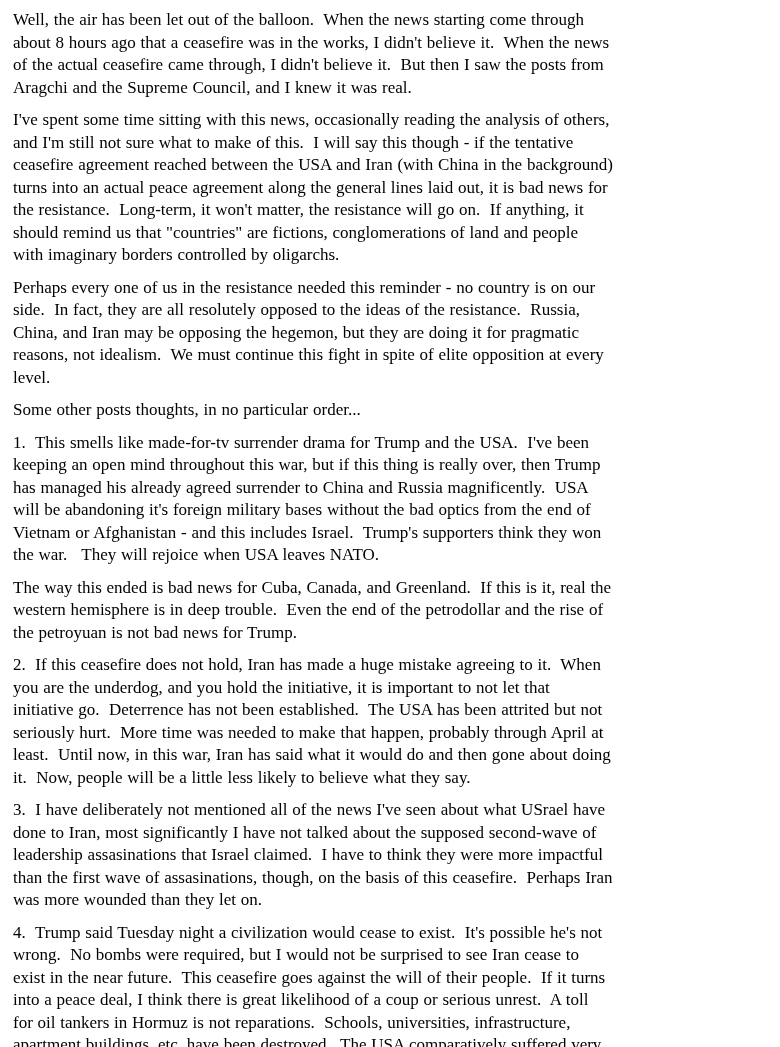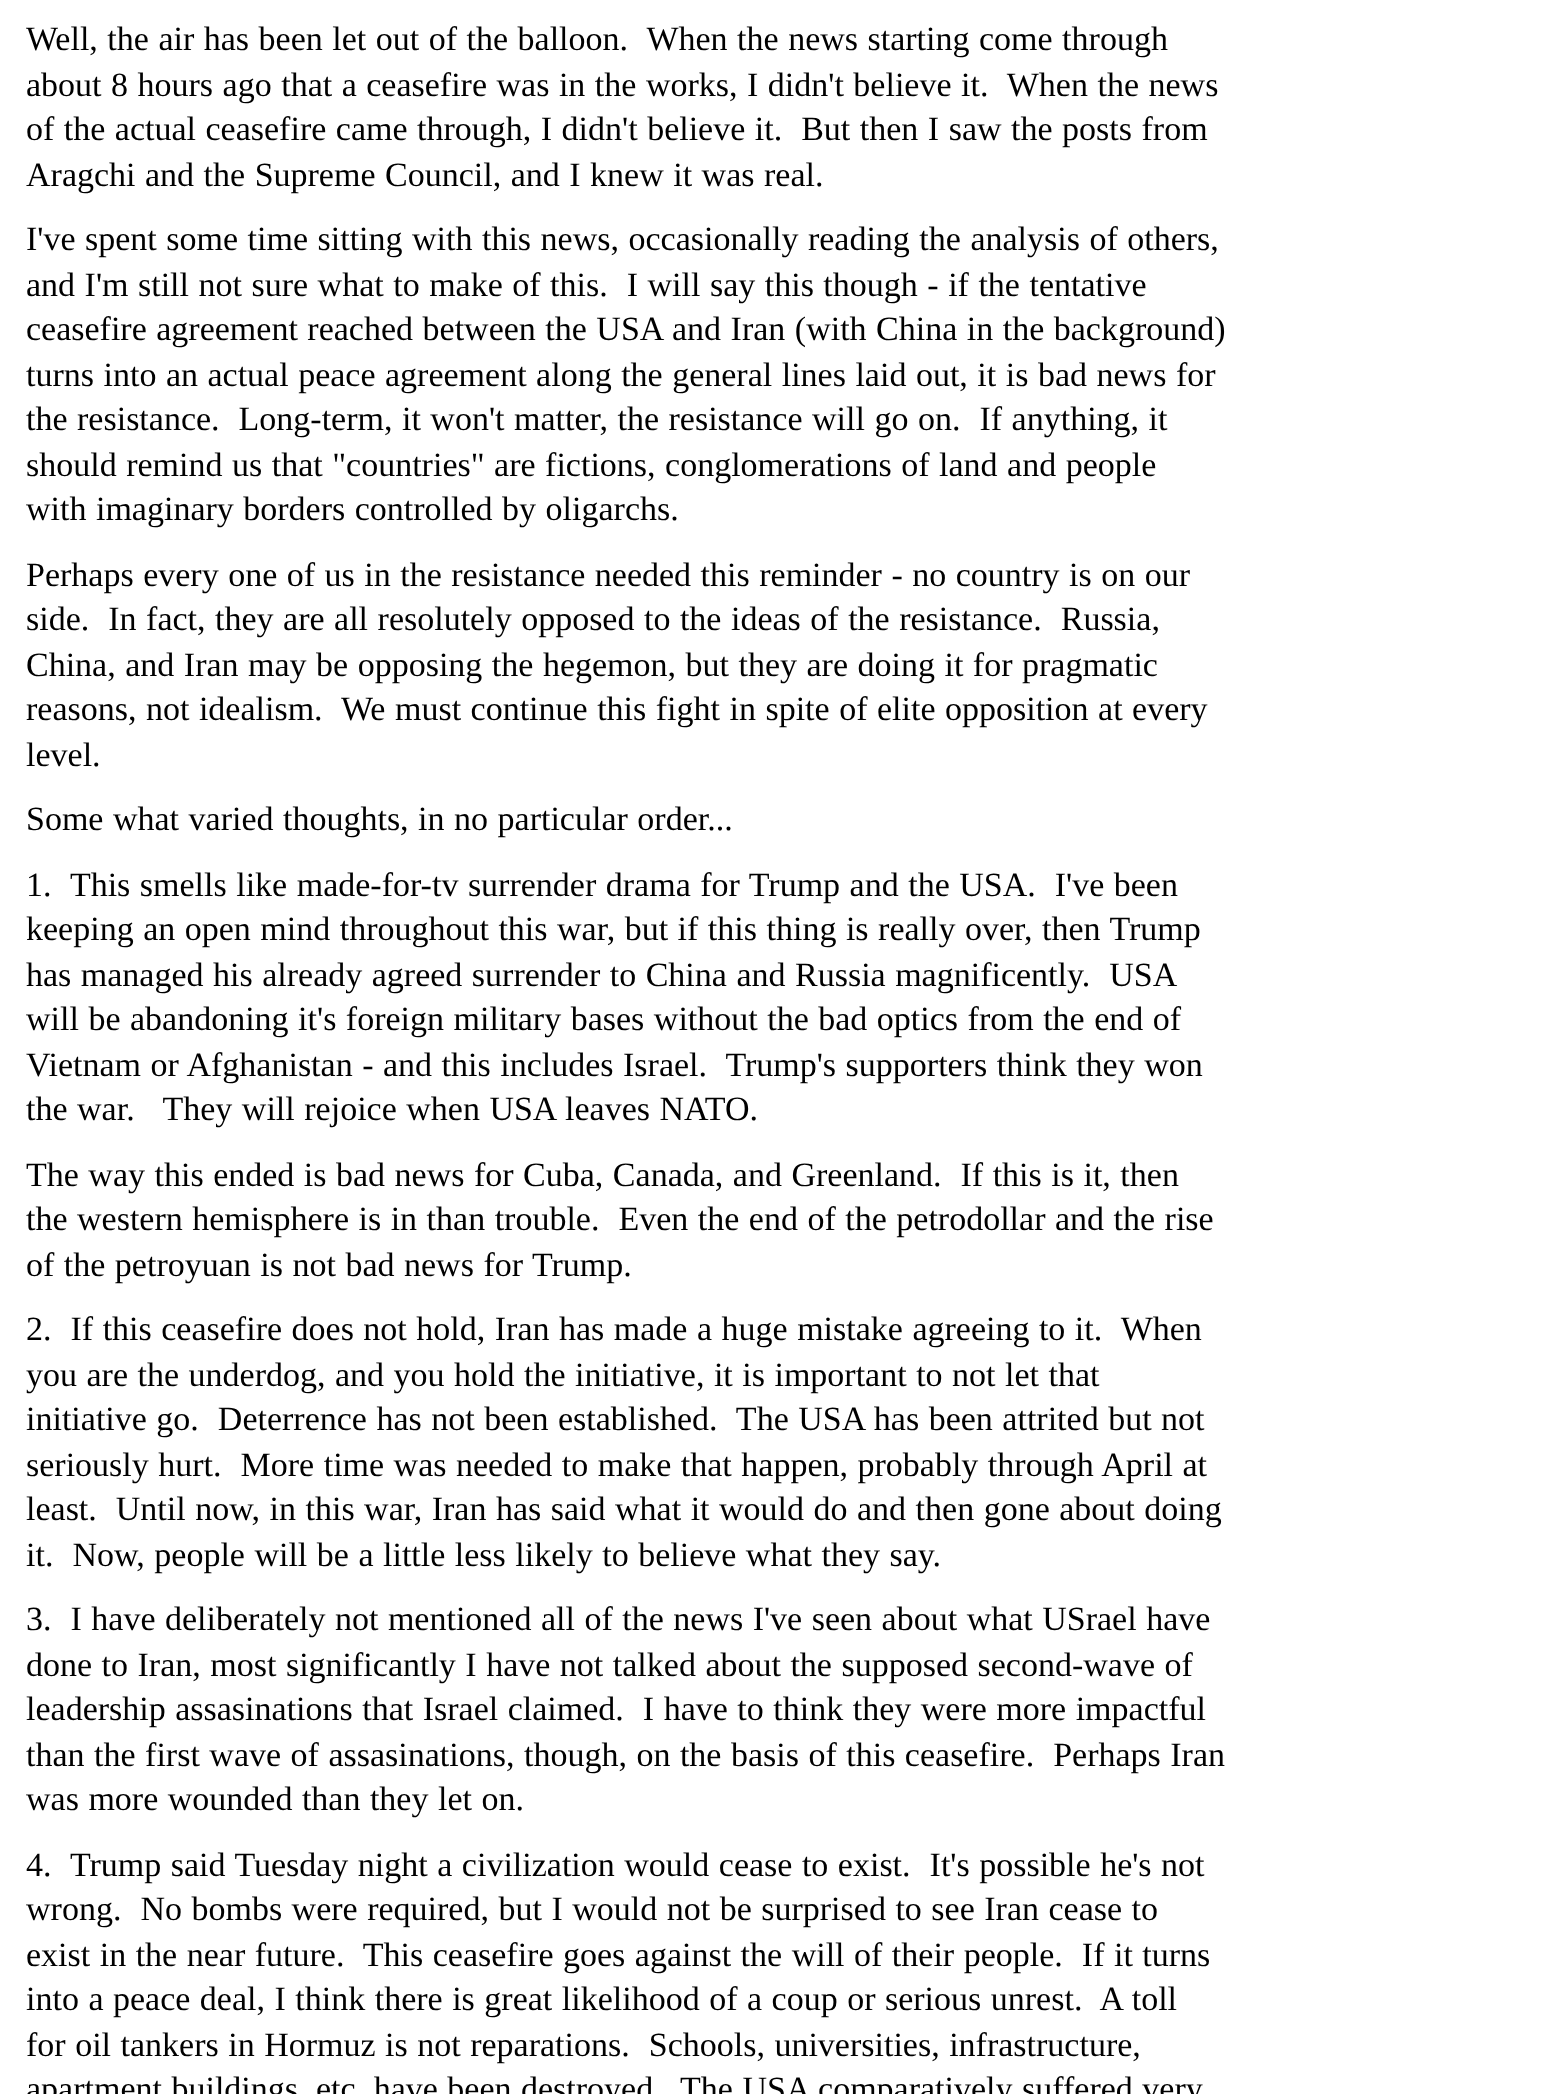--- a/index.html
+++ b/index.html
@@ -29,20 +29,20 @@
   }
 </style>
 </head>
 <body>
 
 <div class="page">
   <div class="article">
     <p>Well, the air has been let out of the balloon.  When the news starting come through about 8 hours ago that a ceasefire was in the works, I didn't believe it.  When the news of the actual ceasefire came through, I didn't believe it.  But then I saw the posts from Aragchi and the Supreme Council, and I knew it was real.</p>
     <p>I've spent some time sitting with this news, occasionally reading the analysis of others, and I'm still not sure what to make of this.  I will say this though - if the tentative ceasefire agreement reached between the USA and Iran (with China in the background) turns into an actual peace agreement along the general lines laid out, it is bad news for the resistance.  Long-term, it won't matter, the resistance will go on.  If anything, it should remind us that "countries" are fictions, conglomerations of land and people with imaginary borders controlled by oligarchs.</p>
     <p>Perhaps every one of us in the resistance needed this reminder - no country is on our side.  In fact, they are all resolutely opposed to the ideas of the resistance.  Russia, China, and Iran may be opposing the hegemon, but they are doing it for pragmatic reasons, not idealism.  We must continue this fight in spite of elite opposition at every level.</p>
-    <p>Some what varied thoughts, in no particular order...</p>
+    <p>Some other posts thoughts, in no particular order...</p>
     <p>1.  This smells like made-for-tv surrender drama for Trump and the USA.  I've been keeping an open mind throughout this war, but if this thing is really over, then Trump has managed his already agreed surrender to China and Russia magnificently.  USA will be abandoning it's foreign military bases without the bad optics from the end of Vietnam or Afghanistan - and this includes Israel.  Trump's supporters think they won the war.   They will rejoice when USA leaves NATO.</p>
-    <p>The way this ended is bad news for Cuba, Canada, and Greenland.  If this is it, then the western hemisphere is in than trouble.  Even the end of the petrodollar and the rise of the petroyuan is not bad news for Trump.</p>
+    <p>The way this ended is bad news for Cuba, Canada, and Greenland.  If this is it, real the western hemisphere is in deep trouble.  Even the end of the petrodollar and the rise of the petroyuan is not bad news for Trump.</p>
     <p>2.  If this ceasefire does not hold, Iran has made a huge mistake agreeing to it.  When you are the underdog, and you hold the initiative, it is important to not let that initiative go.  Deterrence has not been established.  The USA has been attrited but not seriously hurt.  More time was needed to make that happen, probably through April at least.  Until now, in this war, Iran has said what it would do and then gone about doing it.  Now, people will be a little less likely to believe what they say.</p>
     <p>3.  I have deliberately not mentioned all of the news I've seen about what USrael have done to Iran, most significantly I have not talked about the supposed second-wave of leadership assasinations that Israel claimed.  I have to think they were more impactful than the first wave of assasinations, though, on the basis of this ceasefire.  Perhaps Iran was more wounded than they let on.</p>
     <p>4.  Trump said Tuesday night a civilization would cease to exist.  It's possible he's not wrong.  No bombs were required, but I would not be surprised to see Iran cease to exist in the near future.  This ceasefire goes against the will of their people.  If it turns into a peace deal, I think there is great likelihood of a coup or serious unrest.  A toll for oil tankers in Hormuz is not reparations.  Schools, universities, infrastructure, apartment buildings, etc. have been destroyed.  The USA comparatively suffered very little.  If Iran gives up any points that Trump is claiming - no nuclear material, downgrades it's missile capacity, gives up supporting it's allies - all with no actual material reparations from the USA for causing all that damage, excepting sanctions relief...  Dunno I just can't see that being the lasting basis for the nation as currently organized to continue.</p>
   </div>
 </div>
 
 </body></html>

